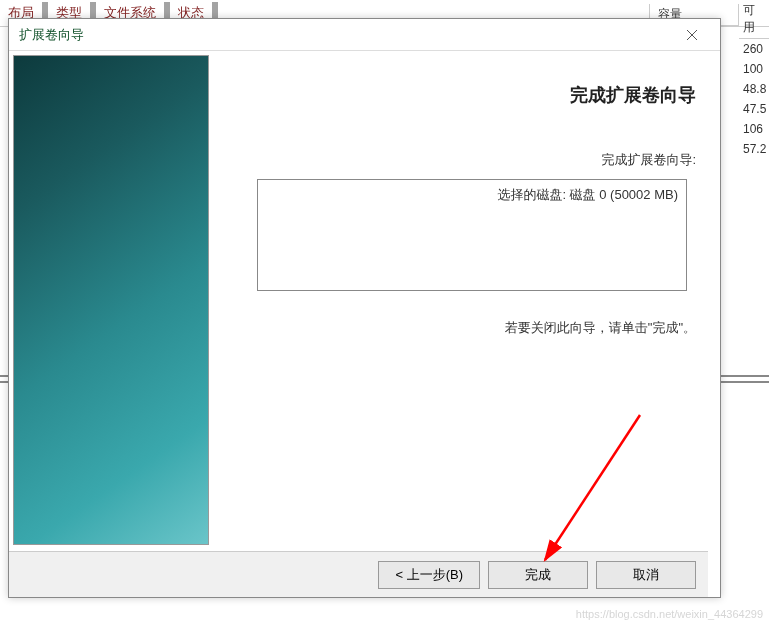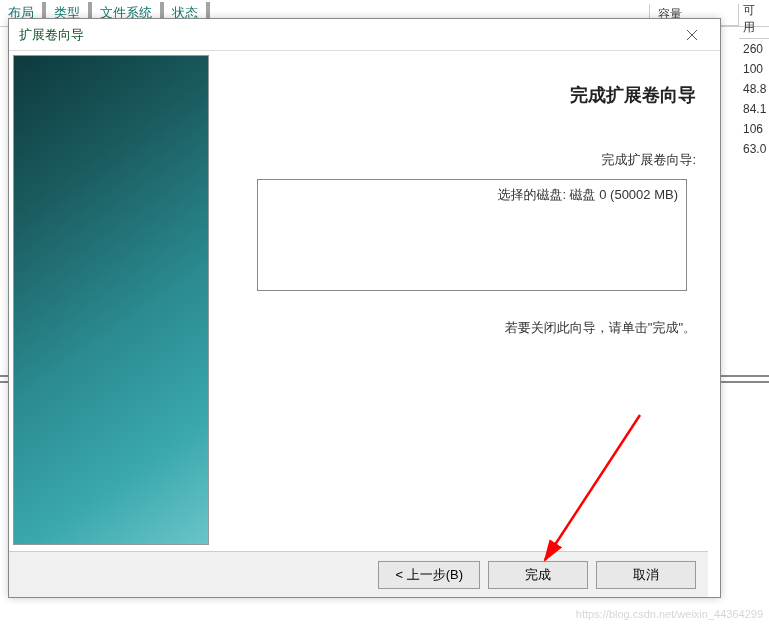--- a/index.html
+++ b/index.html
@@ -12,22 +12,22 @@
       position: relative;
       overflow: hidden;
     }
     .bg-header {
       display: flex;
       border-bottom: 1px solid #ccc;
       padding: 2px 0;
     }
     .bg-header .col {
       padding: 2px 8px;
-      border-right: 4px solid #a3a3a3;
-      color: #0f766e;
+      border-right: 6px solid #a3a3a3;
+      color: #7f1d1d;
       text-align: center;
     }
     .bg-right-col {
       position: absolute;
       top: 0;
       right: 0;
       width: 30px;
       font-size: 12px;
       color: #333;
     }
@@ -185,23 +185,23 @@
 
 <div class="bg-cap-col">
   <div class="hdr">容量</div>
 </div>
 
 <div class="bg-right-col">
   <div class="hdr">可用</div>
   <div class="val">260</div>
   <div class="val">100</div>
   <div class="val">48.8</div>
-  <div class="val">84.1</div>
+  <div class="val">47.5</div>
   <div class="val">106</div>
-  <div class="val">63.0</div>
+  <div class="val">57.2</div>
 </div>
 
 <div class="bg-divider"></div>
 
 <div class="dialog">
   <div class="titlebar">
     <span class="title">扩展卷向导</span>
     <div class="close-btn">
       <svg viewBox="0 0 12 12">
           <line x1="1" y1="1" x2="11" y2="11" stroke="#555" stroke-width="1"></line>

